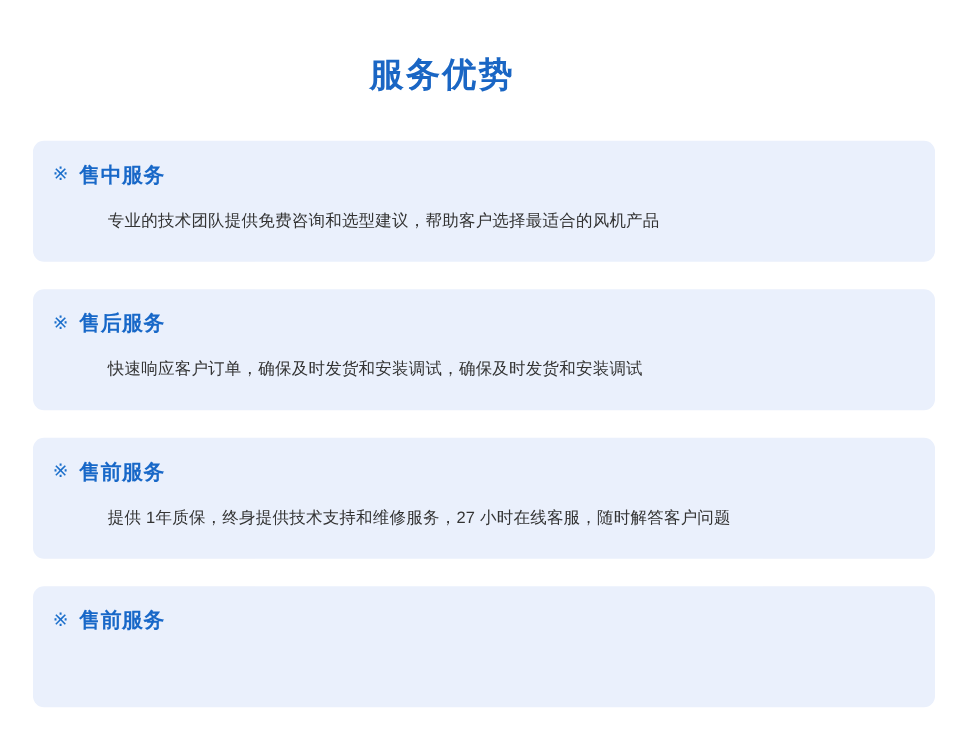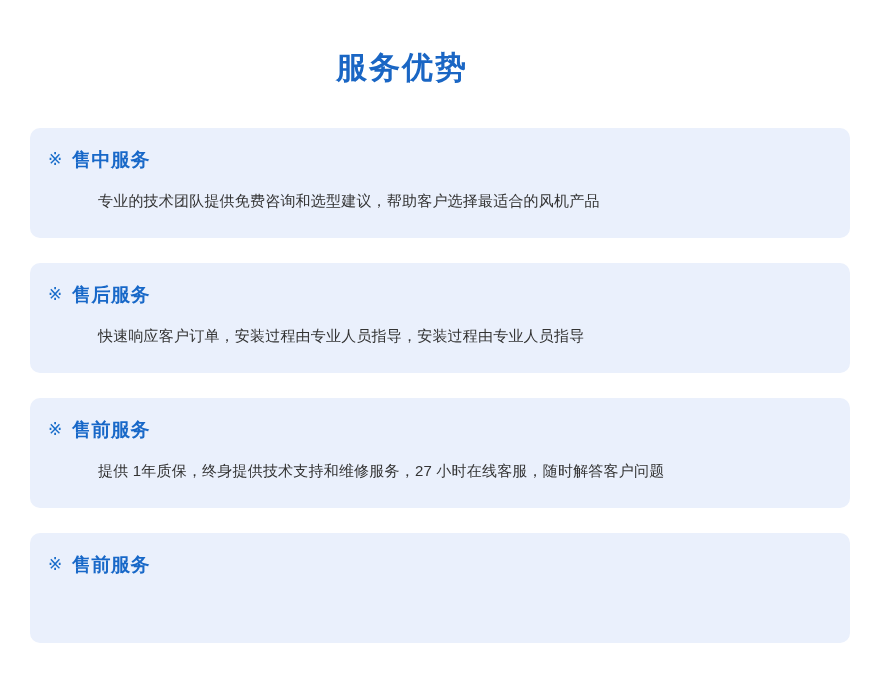--- a/index.html
+++ b/index.html
@@ -97,21 +97,21 @@
         <span class="card-title">售中服务</span>
       </div>
       <p class="card-desc">专业的技术团队提供免费咨询和选型建议，帮助客户选择最适合的风机产品</p>
     </li>
 
     <li class="card">
       <div class="card-head">
         <span class="mark-icon">※</span>
         <span class="card-title">售后服务</span>
       </div>
-      <p class="card-desc">快速响应客户订单，安装过程由专业人员指导，安装过程由专业人员指导</p>
+      <p class="card-desc">快速响应客户订单，确保及时发货和安装调试，确保及时发货和安装调试</p>
     </li>
 
     <li class="card">
       <div class="card-head">
         <span class="mark-icon">※</span>
         <span class="card-title">售前服务</span>
       </div>
       <p class="card-desc">提供 1年质保，终身提供技术支持和维修服务，27 小时在线客服，随时解答客户问题</p>
     </li>
 

